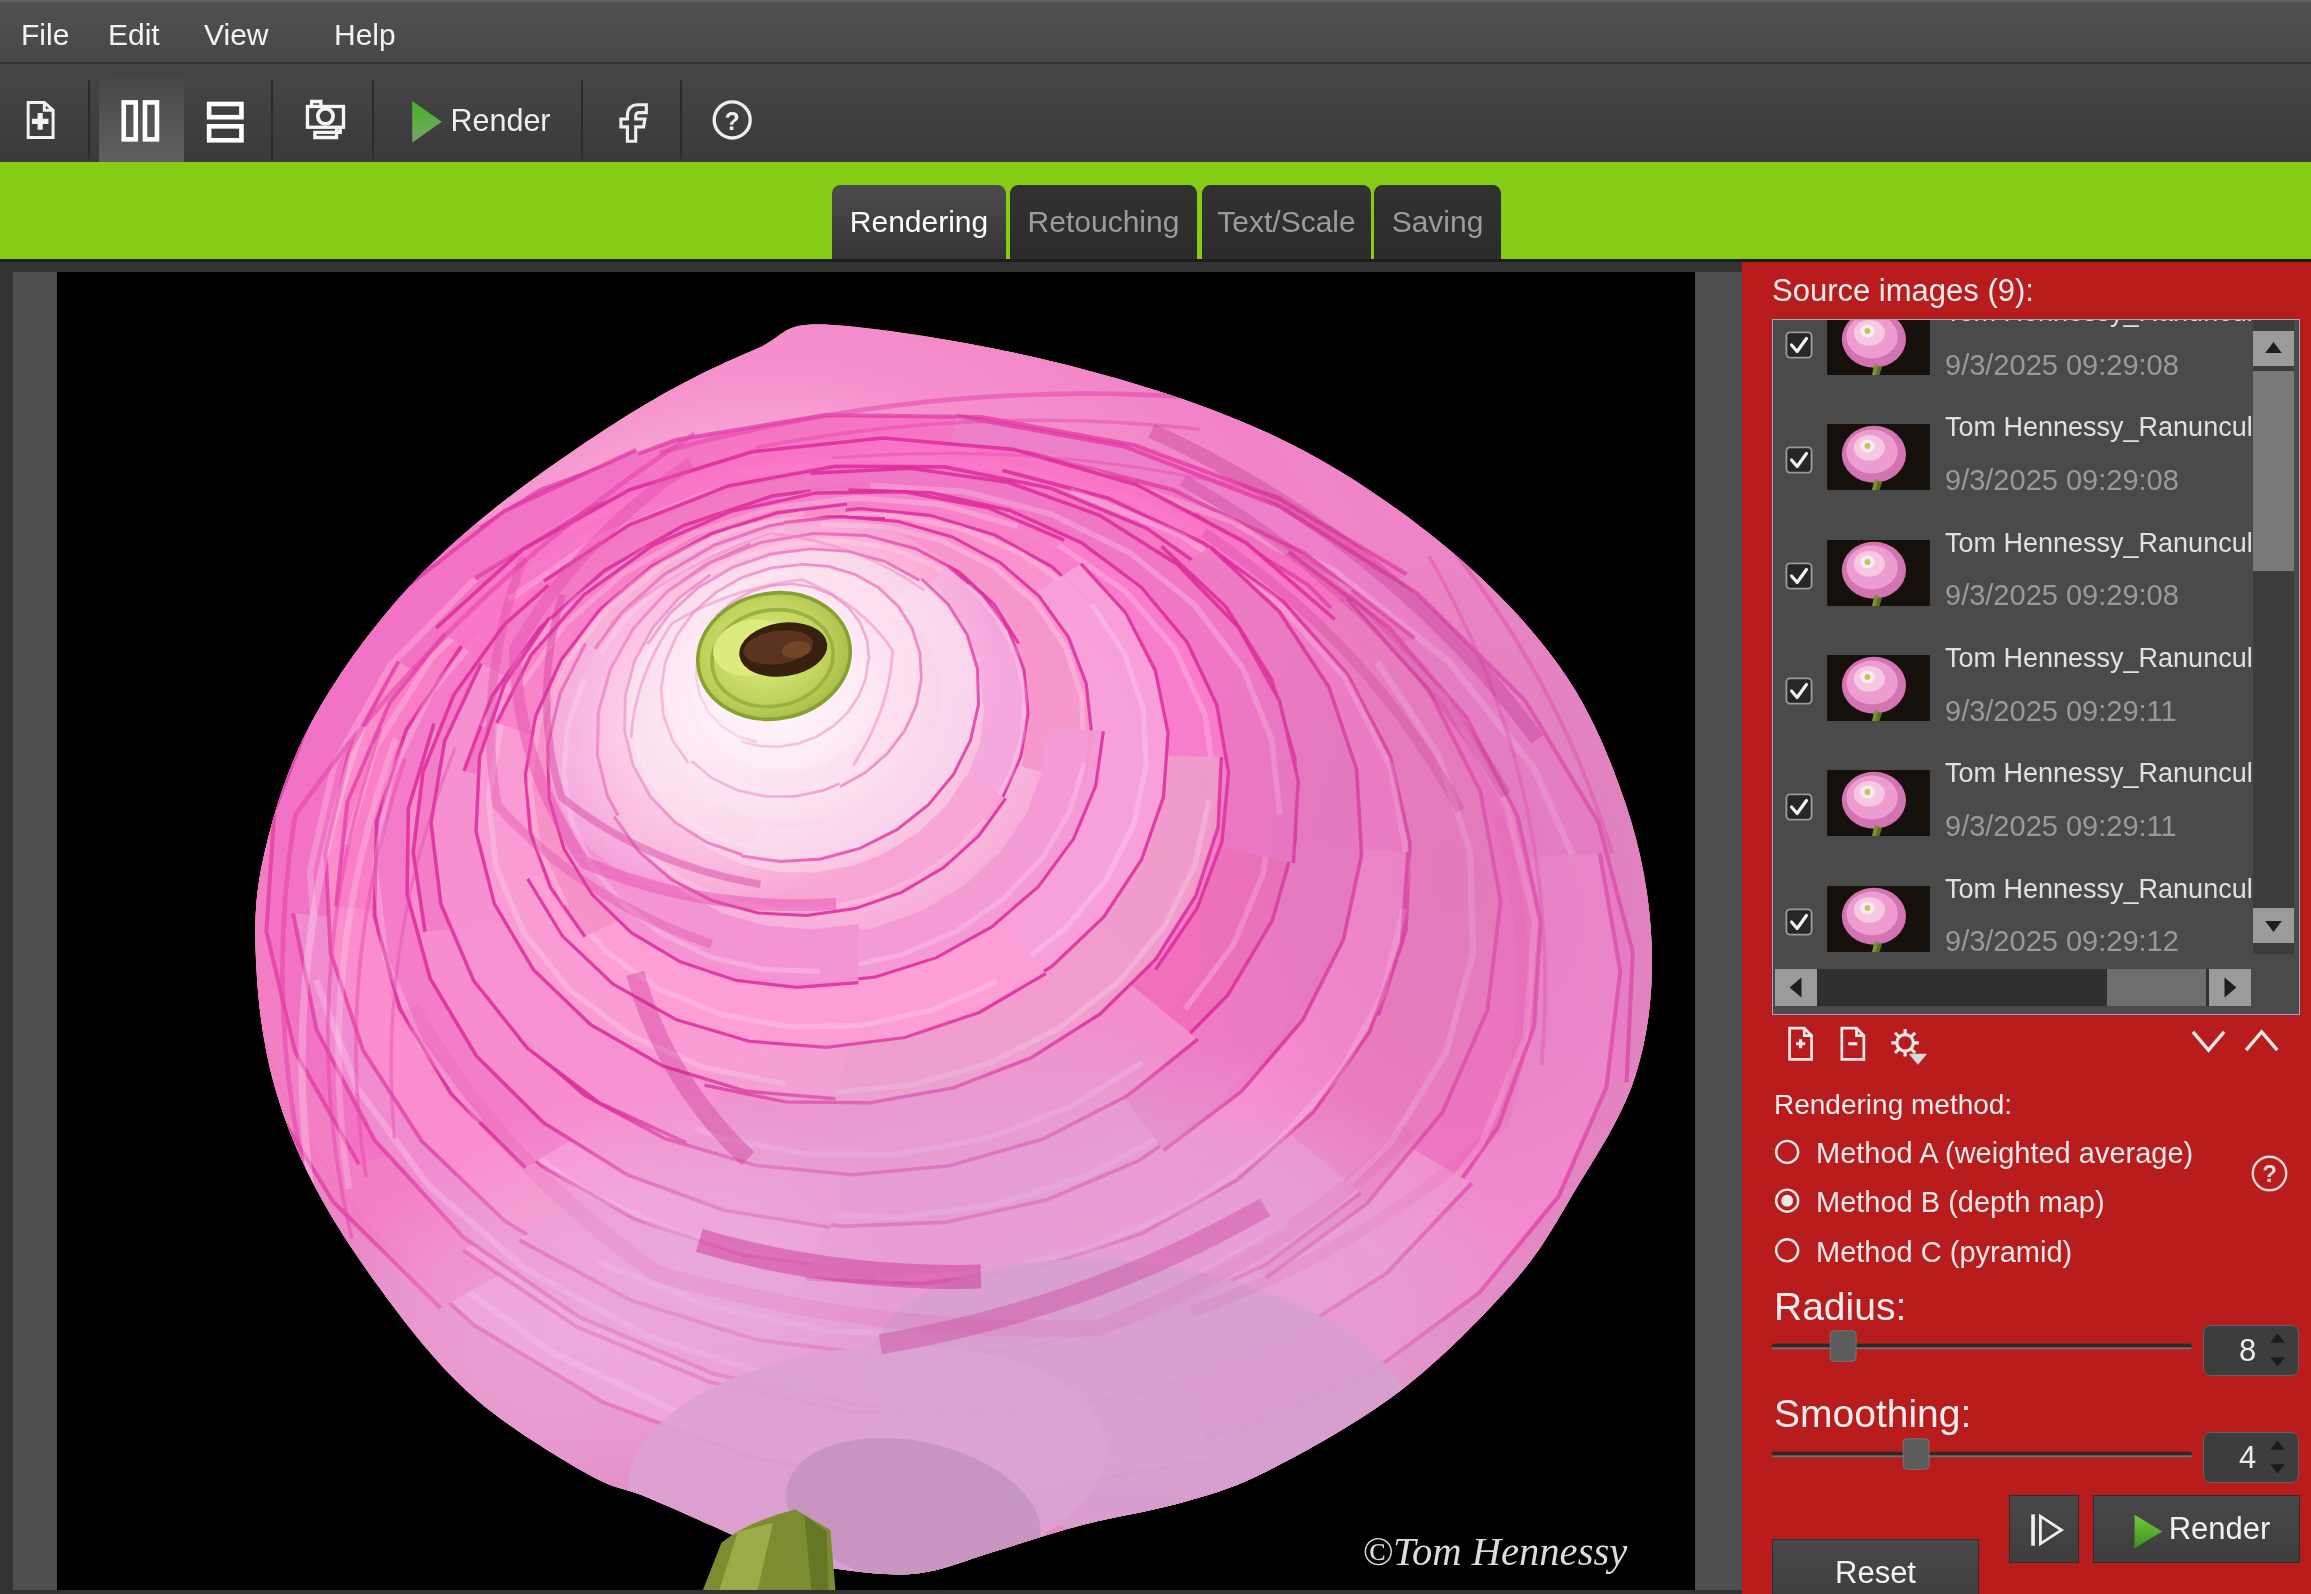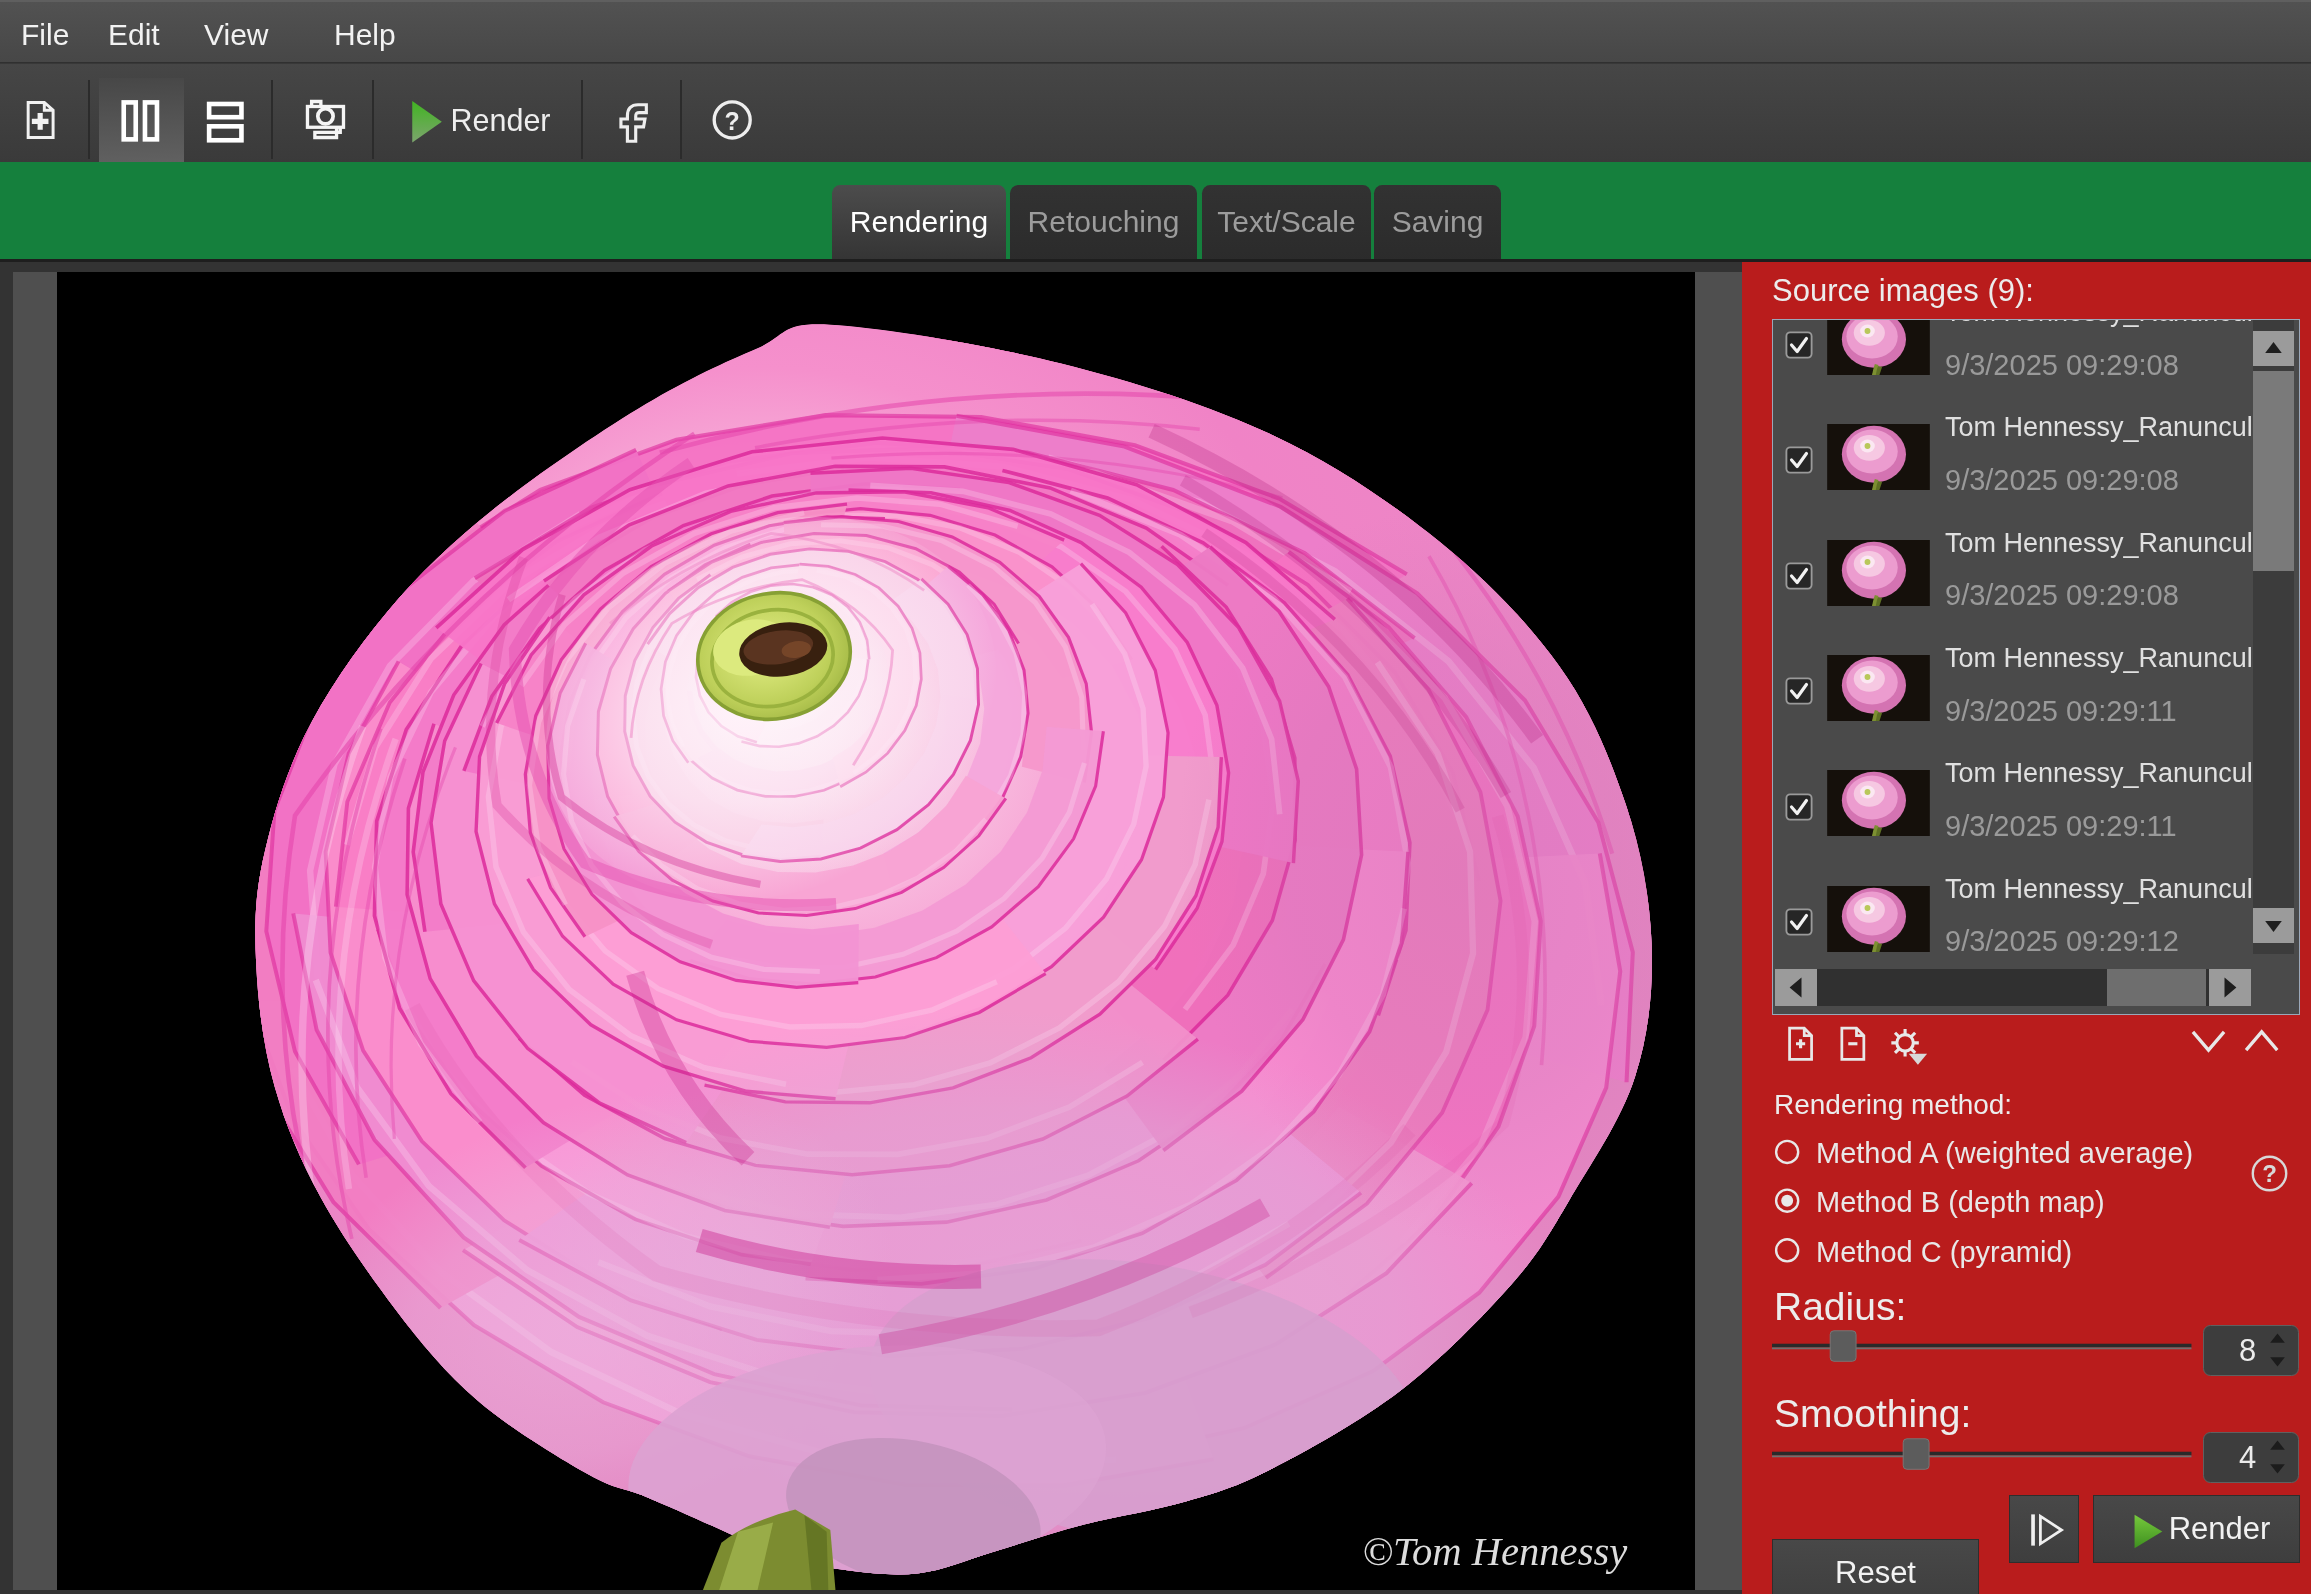--- a/index.html
+++ b/index.html
@@ -3,21 +3,21 @@
 <style>
 * { margin:0; padding:0; box-sizing:border-box; }
 html,body { width:2312px; height:1595px; overflow:hidden; background:#383838; font-family:"Liberation Sans", sans-serif; }
 .abs { position:absolute; }
 #menubar { left:0; top:0; width:2312px; height:63px; background:linear-gradient(#525252,#474747); border-bottom:0.9px solid #303030; }
 #menubar::before { content:""; position:absolute; left:0; top:0; width:100%; height:1.8px; background:#5f5f5f; }
 .menu { position:absolute; top:0; height:63px; line-height:70px; color:#f2f2f2; font-size:30px; }
 #toolbar { left:0; top:64px; width:2312px; height:99px; background:linear-gradient(#464646,#3a3a3a); border-bottom:1.8px solid #2e2e2e; }
 .sep { position:absolute; top:15.7px; height:79px; width:1.8px; background:#2b2b2b; }
 #selbtn { position:absolute; left:99px; top:14px; width:85px; height:85px; background:linear-gradient(178deg,#474747,#616161); }
-#tabstrip { left:0; top:162px; width:2312px; height:99px; background:#15803d; }
+#tabstrip { left:0; top:162px; width:2312px; height:99px; background:#84cc16; }
 .tab { position:absolute; top:23px; height:76px; border-radius:8.3px 8.3px 0 0; font-size:30px; text-align:center; }
 .tab.inactive { background:linear-gradient(#323232,#2b2b2b); color:#9c9c9c; }
 .tab.active { background:linear-gradient(#4c4c4c,#343434); color:#ffffff; }
 #underline { left:0; top:259px; width:2312px; height:2.8px; background:#1e1e1e; }
 #mainarea { left:0; top:262px; width:2312px; height:1333px; background:#333333; }
 #viewer { position:absolute; left:13px; top:10px; width:1729px; height:1318px; background:#4f4f4f; }
 #photo { position:absolute; left:44px; top:0; width:1638px; height:1318px; background:#000; overflow:hidden; }
 #rightpanel { position:absolute; left:1742px; top:0; width:570px; height:1333px; background:#b91c1c; }
 #srclabel { position:absolute; left:30px; top:11px; font-size:31px; color:#ececec; }
 #listbox { position:absolute; left:30px; top:57px; width:528px; height:696px; border:1.8px solid #9aa7b8; background:#4a4a4a; overflow:hidden; }

